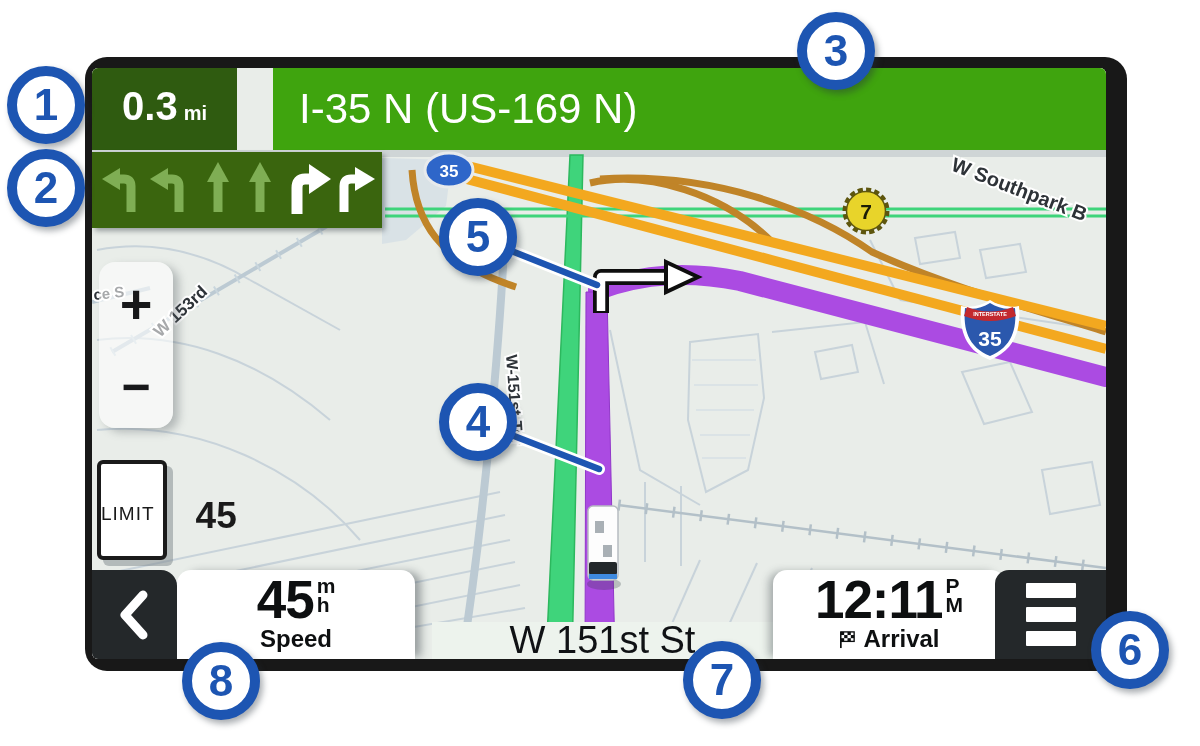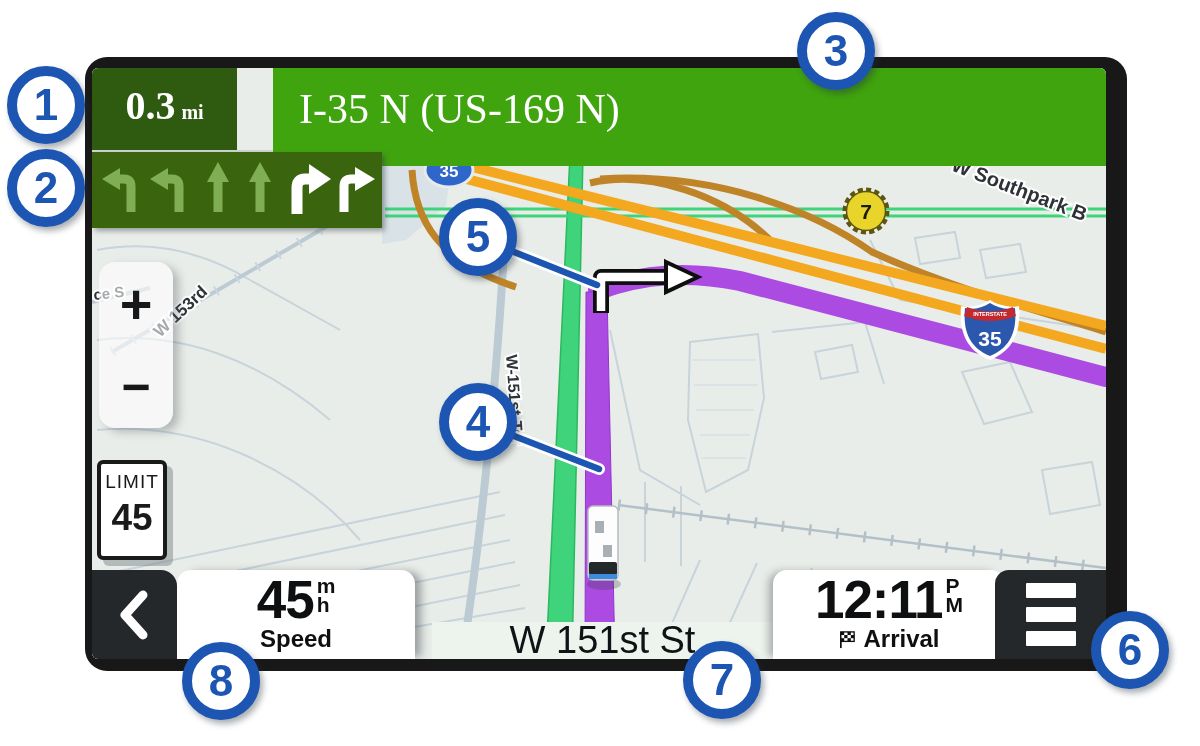--- a/index.html
+++ b/index.html
@@ -6,41 +6,41 @@
   .stage{position:relative;width:1200px;height:746px;background:#ffffff;overflow:hidden;
          font-family:"Liberation Sans",sans-serif;}
   
   .device{position:absolute;left:85px;top:57px;width:1042px;height:614px;background:#181818;
           border-radius:22px;z-index:1;}
   .screen{position:absolute;left:92px;top:68px;width:1014px;height:591px;background:#e9ede9;
           overflow:hidden;border-radius:6px;z-index:2;}
   .screen>*{position:absolute;}
   .map-svg{left:0;top:0;width:1014px;height:591px;}
   
-  .navbar{left:0;top:0;width:1014px;height:98px;display:flex;z-index:5;font-family:Liberation Serif, serif;}
+  .navbar{left:0;top:0;width:1014px;height:82px;display:flex;z-index:5;}
   .nav-distance{width:145px;height:82px;background:#2f5b10;display:flex;align-items:baseline;
                 justify-content:center;padding-top:18px;box-sizing:border-box;color:#fff;}
   .nav-distance .val{font-size:40px;font-weight:700;line-height:1;}
   .nav-distance .unit{font-size:20px;font-weight:700;margin-left:6px;}
   .nav-instruction{flex:1;background:#3fa40e;color:#fff;font-size:42px;font-weight:400;
                    line-height:82px;padding-left:26px;white-space:nowrap;overflow:hidden;margin-left:36px;}
   
   .lane-box{left:0;top:84px;width:290px;height:76px;background:#3a650e;z-index:5;
             box-shadow:3px 3px 5px rgba(55,65,70,.45);}
   
   .zoom-panel{left:7px;top:194px;width:74px;height:166px;background:rgba(255,255,255,.58);
               border-radius:16px;box-shadow:6px 4px 8px rgba(80,90,95,.35);z-index:4;
               display:flex;flex-direction:column;}
   .zoom-btn{flex:1;display:flex;align-items:center;justify-content:center;color:#17181a;}
   .zoom-btn.plus{font-size:56px;font-weight:700;}
   .zoom-btn.minus{font-size:50px;font-weight:700;}
   
   .limit-sign{left:5px;top:392px;width:62px;height:85px;background:#fff;border:4px solid #1a1a1a;
               border-radius:6px;box-shadow:6px 6px 0 rgba(125,135,140,.5);z-index:4;
-              display:flex;flex-direction:column;align-items:center;padding-top:7px;box-sizing:content-box;}
+              display:flex;flex-direction:row;align-items:center;padding-top:7px;box-sizing:content-box;gap:41px;}
   .limit-sign .limit{font-size:19px;font-weight:500;color:#1a1a1a;letter-spacing:1px;}
   .limit-sign .lval{font-size:37px;font-weight:700;color:#1a1a1a;margin-top:4px;}
   
   .back-btn{left:0;top:502px;width:85px;height:89px;background:#24282a;border-radius:0 16px 0 0;
             display:flex;align-items:center;justify-content:center;z-index:6;}
   .speed-panel{left:85px;top:502px;width:238px;height:89px;background:#fff;border-radius:14px 14px 0 0;
                box-shadow:8px 0 8px -2px rgba(55,65,70,.45);z-index:6;
                display:flex;flex-direction:column;align-items:center;padding-top:3px;box-sizing:border-box;}
   .street-bar{left:340px;top:554px;width:341px;height:37px;background:#edf3ed;z-index:3;
               display:flex;align-items:center;justify-content:center;

